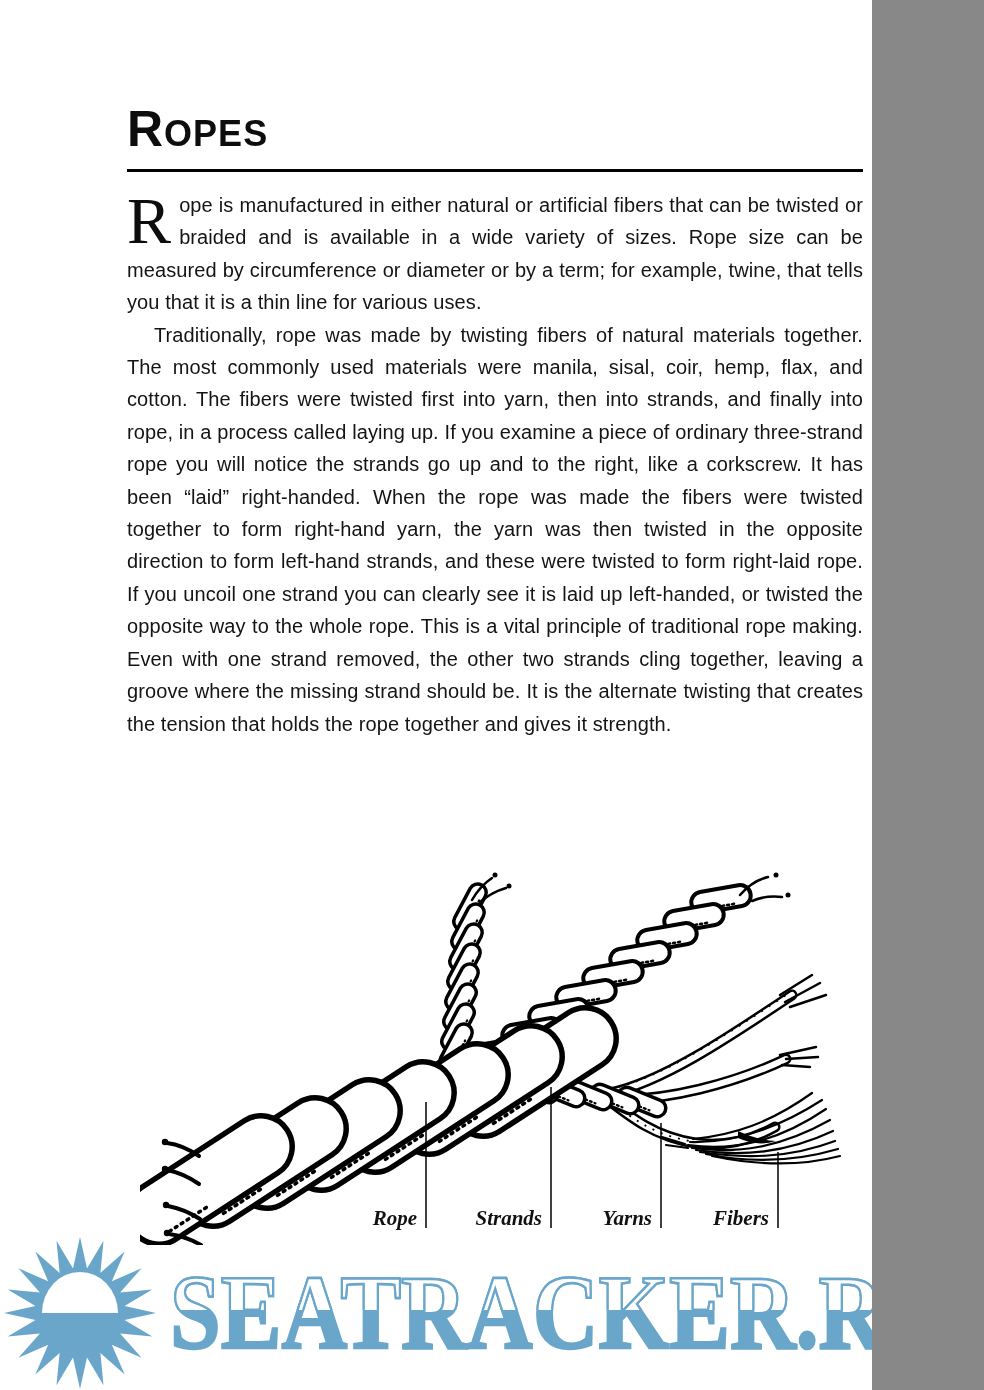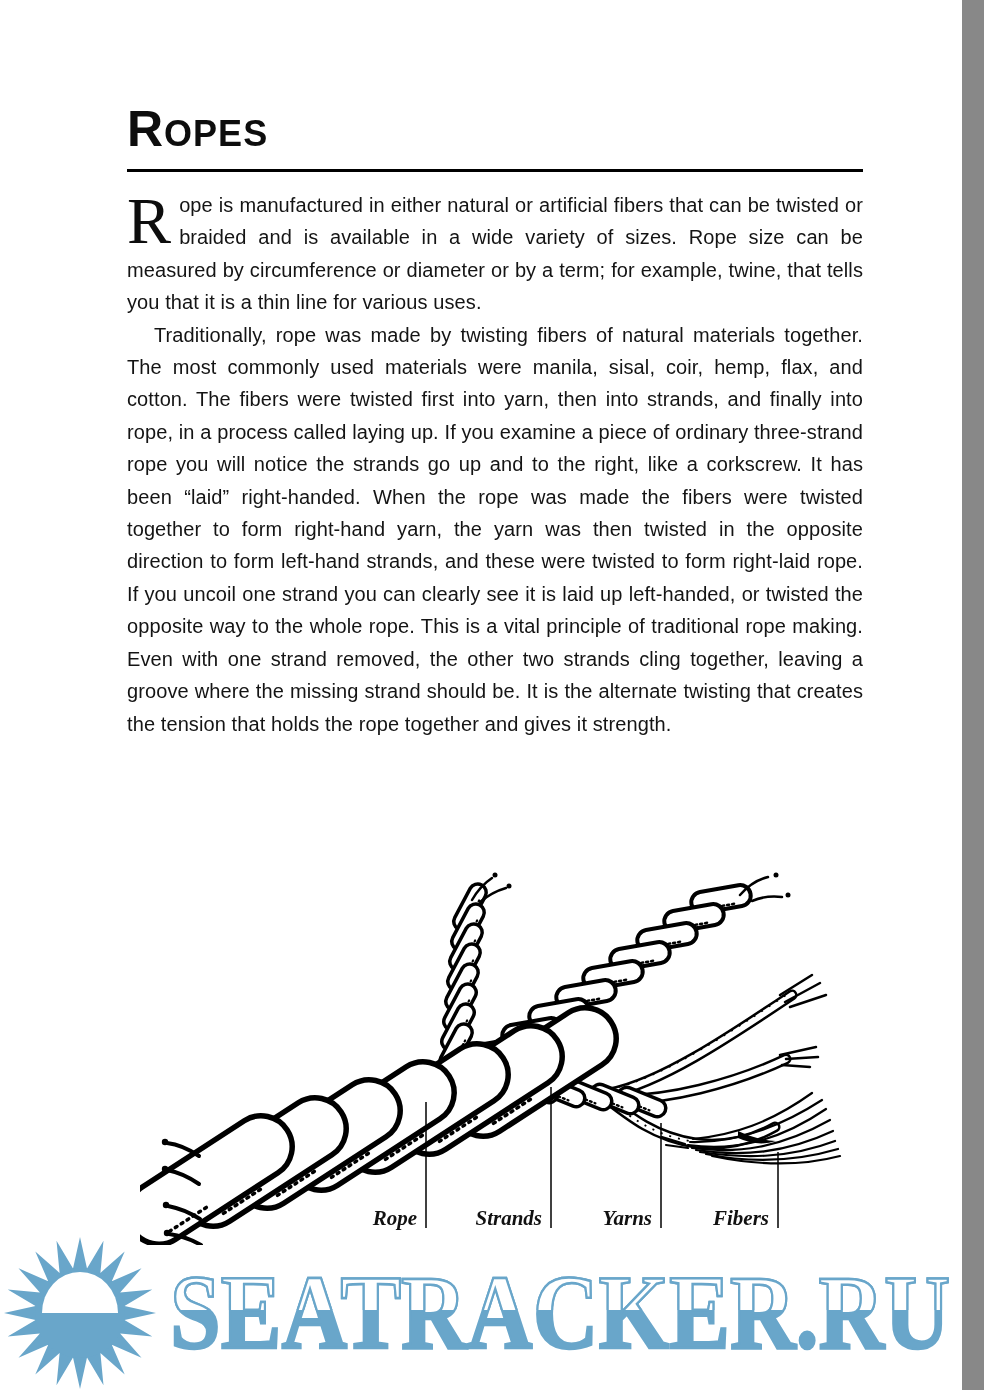--- a/index.html
+++ b/index.html
@@ -1,16 +1,16 @@
 <!DOCTYPE html>
 <html><head>
 <meta charset="utf-8">
 <style>
   html,body{margin:0;padding:0;background:#888;}
-  .page{position:relative;width:962px;height:1390px;background:#ffffff;overflow:hidden;
+  .page{position:relative;width:872px;height:1390px;background:#ffffff;overflow:hidden;
         font-family:"Liberation Sans",sans-serif;color:#141414;}
   .content{position:absolute;left:127px;top:104px;width:736px;}
   .page-title{margin:0;font-size:36px;font-weight:700;letter-spacing:1px;line-height:50px;
               font-family:"Liberation Sans",sans-serif;color:#0d0d0d;}
   .page-title::first-letter{font-size:50px;}
   .title-rule{height:0;border:none;border-top:3px solid #000;margin:10px 0 17px 0;}
   .body-text{font-size:20px;line-height:32.4px;text-align:justify;margin:0;letter-spacing:.1px;}
   .dropcap{float:left;font-family:"Liberation Serif",serif;font-weight:400;
            font-size:66px;line-height:52px;margin:6px 8px 0 0;color:#0d0d0d;}
   .para2{text-indent:27px;}

